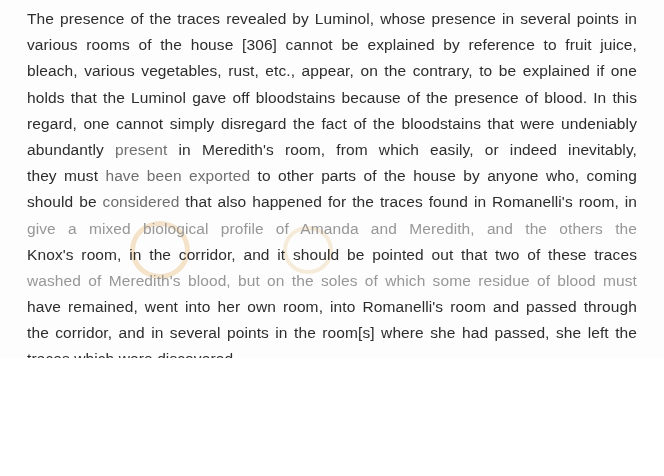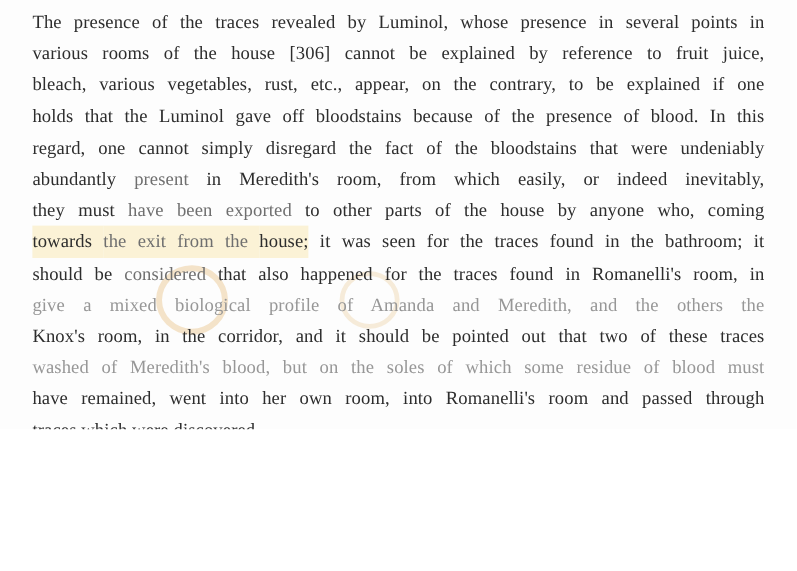--- a/index.html
+++ b/index.html
@@ -6,21 +6,21 @@
     margin: 0;
     padding: 0;
     background: #ffffff;
   }
   .scan-page {
     position: relative;
     width: 664px;
     height: 358px;
     background: var(--page-bg, #fdfdfd);
     overflow: hidden;
-    font-family: Liberation Serif, serif;
+    font-family: Liberation Sans, sans-serif;
     font-size: 15.5px;
     color: var(--fg-n, #2d2d2d);
     box-sizing: border-box;
     padding: 6px 27px 0 27px;
   }
   .doc-lines {
     position: relative;
     z-index: 1;
   }
   .line {
@@ -75,21 +75,21 @@
   <div class="watermark-ring ring-1"></div>
   <div class="watermark-ring ring-2"></div>
   <div class="doc-lines" id="doc-lines">
       <div class="line"><span class="fg-n bg-none">The presence of the traces revealed by Luminol, whose presence in several points in</span></div>
       <div class="line"><span class="fg-n bg-none">various rooms of the house [306] cannot be explained by reference to fruit juice,</span></div>
       <div class="line"><span class="fg-n bg-none">bleach, various vegetables, rust, etc., appear, on the contrary, to be explained if one</span></div>
       <div class="line"><span class="fg-n bg-none">holds that the Luminol gave off bloodstains because of the presence of blood. In this</span></div>
       <div class="line"><span class="fg-n bg-none">regard, one cannot simply disregard the fact of the bloodstains that were undeniably</span></div>
       <div class="line"><span class="fg-n bg-none">abundantly </span><span class="fg-m bg-none">present</span><span class="fg-n bg-none"> in Meredith's room, from which easily, or indeed inevitably,</span></div>
       <div class="line"><span class="fg-n bg-none">they must </span><span class="fg-m bg-none">have been exported</span><span class="fg-n bg-none"> to other parts of the house by anyone who, coming</span></div>
-      <div class="line"><span class="fg-n bg-cream">towards </span><span class="fg-m bg-cream">the exit from the </span><span class="fg-n bg-cream">house;</span><span class="fg-n bg-none"> it was seen for the traces found in the bathroom; it</span></div>
       <div class="line"><span class="fg-n bg-none">should be </span><span class="fg-m bg-none">considered</span><span class="fg-n bg-none"> that also happened for the traces found in Romanelli's room, in</span></div>
       <div class="line"><span class="fg-f bg-none">give a mixed biological profile of Amanda and Meredith, and the others the</span></div>
       <div class="line"><span class="fg-n bg-none">Knox's room, in the corridor, and it should be pointed out that two of these traces</span></div>
       <div class="line"><span class="fg-f bg-none">washed  of Meredith's blood, but on the soles of which some residue of blood must</span></div>
       <div class="line"><span class="fg-n bg-none">have remained, went into her own room, into Romanelli's room and passed through</span></div>
+      <div class="line"><span class="fg-n bg-none">the corridor, and in several points in the room[s] where she had passed, she left the</span></div>
       <div class="line no-just"><span class="fg-n bg-none">traces which were discovered.</span></div>
     </div>
 </div>
 
 </body></html>

